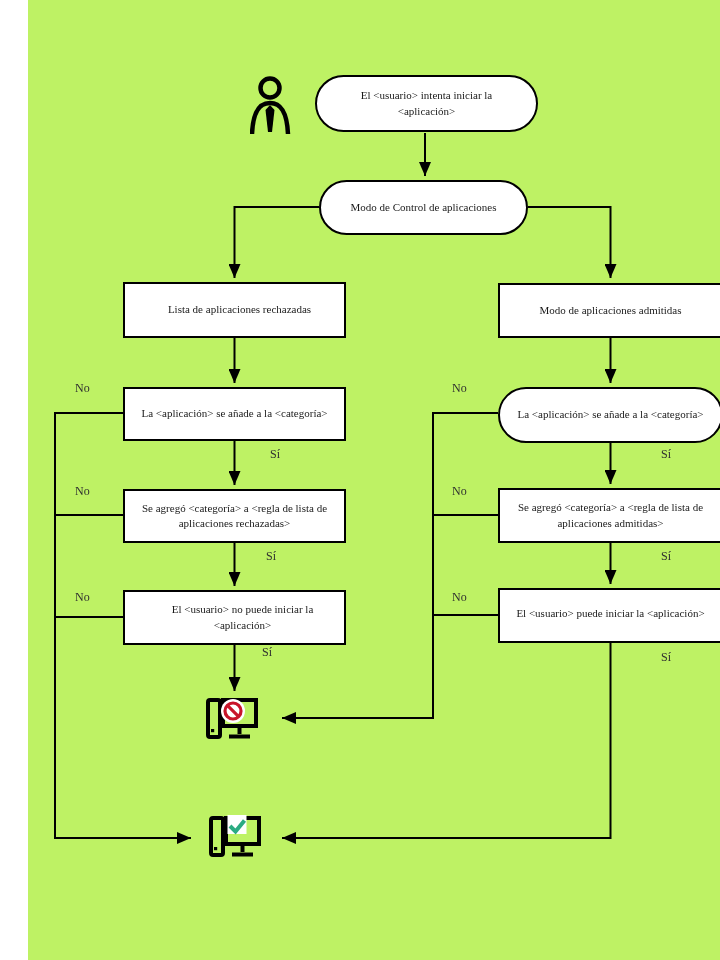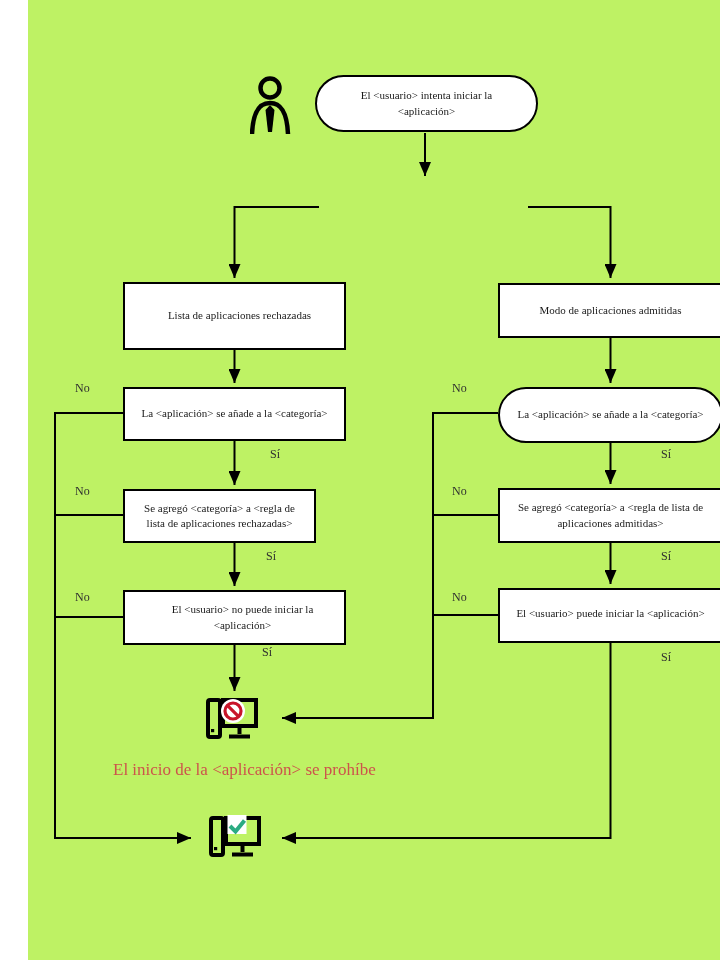--- a/index.html
+++ b/index.html
@@ -58,30 +58,31 @@
   <div class="icon-wrap" style="left:222px;top:76px;">
     <svg width="42" height="60" viewBox="0 0 42 60" fill="none">
       <circle cx="20" cy="12" r="9.5" stroke="#000" stroke-width="4.5"></circle>
       <path d="M2,58 C3,36 9,27 20,27 C31,27 37,36 38,58" stroke="#000" stroke-width="4.5"></path>
       <path d="M20,29 L24.5,34 L22,56 L18,56 L15.5,34 Z" fill="#000"></path>
     </svg>
   </div>
 
   <div class="node stadium" style="left:287px;top:75px;width:223px;height:57px;">El &lt;usuario&gt; intenta iniciar la &lt;aplicación&gt;</div>
 
+  <div class="node stadium" style="left:291px;top:180px;width:209px;height:55px;">Modo de Control de aplicaciones</div>
 
-  <div class="node" style="left:95px;top:282px;width:223px;height:68px;padding-left:24px;">Lista de aplicaciones rechazadas</div>
+  <div class="node" style="left:95px;top:282px;width:223px;height:56px;padding-left:24px;">Lista de aplicaciones rechazadas</div>
 
   <div class="node" style="left:470px;top:283px;width:225px;height:55px;">Modo de aplicaciones admitidas</div>
 
   <div class="node" style="left:95px;top:387px;width:223px;height:54px;">La &lt;aplicación&gt; se añade a la &lt;categoría&gt;</div>
 
   <div class="node stadium" style="left:470px;top:387px;width:225px;height:56px;padding:4px 8px;">La &lt;aplicación&gt; se añade a la &lt;categoría&gt;</div>
 
-  <div class="node" style="left:95px;top:489px;width:193px;height:54px;">Se agregó &lt;categoría&gt; a &lt;regla de lista de aplicaciones rechazadas&gt;</div>
+  <div class="node" style="left:95px;top:489px;width:223px;height:54px;">Se agregó &lt;categoría&gt; a &lt;regla de lista de aplicaciones rechazadas&gt;</div>
 
   <div class="node" style="left:470px;top:488px;width:225px;height:55px;">Se agregó &lt;categoría&gt; a &lt;regla de lista de aplicaciones admitidas&gt;</div>
 
   <div class="node" style="left:95px;top:590px;width:223px;height:55px;padding-left:30px;">El &lt;usuario&gt; no puede iniciar la &lt;aplicación&gt;</div>
 
   <div class="node pad-bottom" style="left:470px;top:588px;width:225px;height:55px;">El &lt;usuario&gt; puede iniciar la &lt;aplicación&gt;</div>
 
   <span class="edge-label" style="left:47px;top:381px;">No</span>
   <span class="edge-label" style="left:47px;top:484px;">No</span>
   <span class="edge-label" style="left:47px;top:590px;">No</span>
@@ -104,21 +105,20 @@
       <path d="M34.5,29 V37" stroke="#000" stroke-width="4"></path>
       <path d="M24,39.5 H45" stroke="#000" stroke-width="4"></path>
       <circle cx="28" cy="14" r="12" fill="#fff"></circle>
       <g>
         <circle cx="28" cy="14" r="8" stroke="#c8152b" stroke-width="3.2"></circle>
         <path d="M22.6,8.6 L33.4,19.4" stroke="#c8152b" stroke-width="3.2"></path>
       </g>
     </svg>
   </div>
 
-  <div class="outcome blocked" style="left:85px;top:760px;">El inicio de la &lt;aplicación&gt; se prohíbe</div>
 
   <div class="icon-wrap" style="left:180px;top:815px;">
     <svg width="54" height="46" viewBox="0 0 54 46" fill="none">
       <rect x="3" y="3" width="12" height="37" rx="2" stroke="#000" stroke-width="4"></rect>
       <rect x="6" y="32" width="3.2" height="3.2" fill="#000"></rect>
       <rect x="18" y="3" width="33" height="26" stroke="#000" stroke-width="4"></rect>
       <path d="M34.5,29 V37" stroke="#000" stroke-width="4"></path>
       <path d="M24,39.5 H45" stroke="#000" stroke-width="4"></path>
       <rect x="19.5" y="0" width="19" height="19" fill="#fff"></rect>
       <g>

